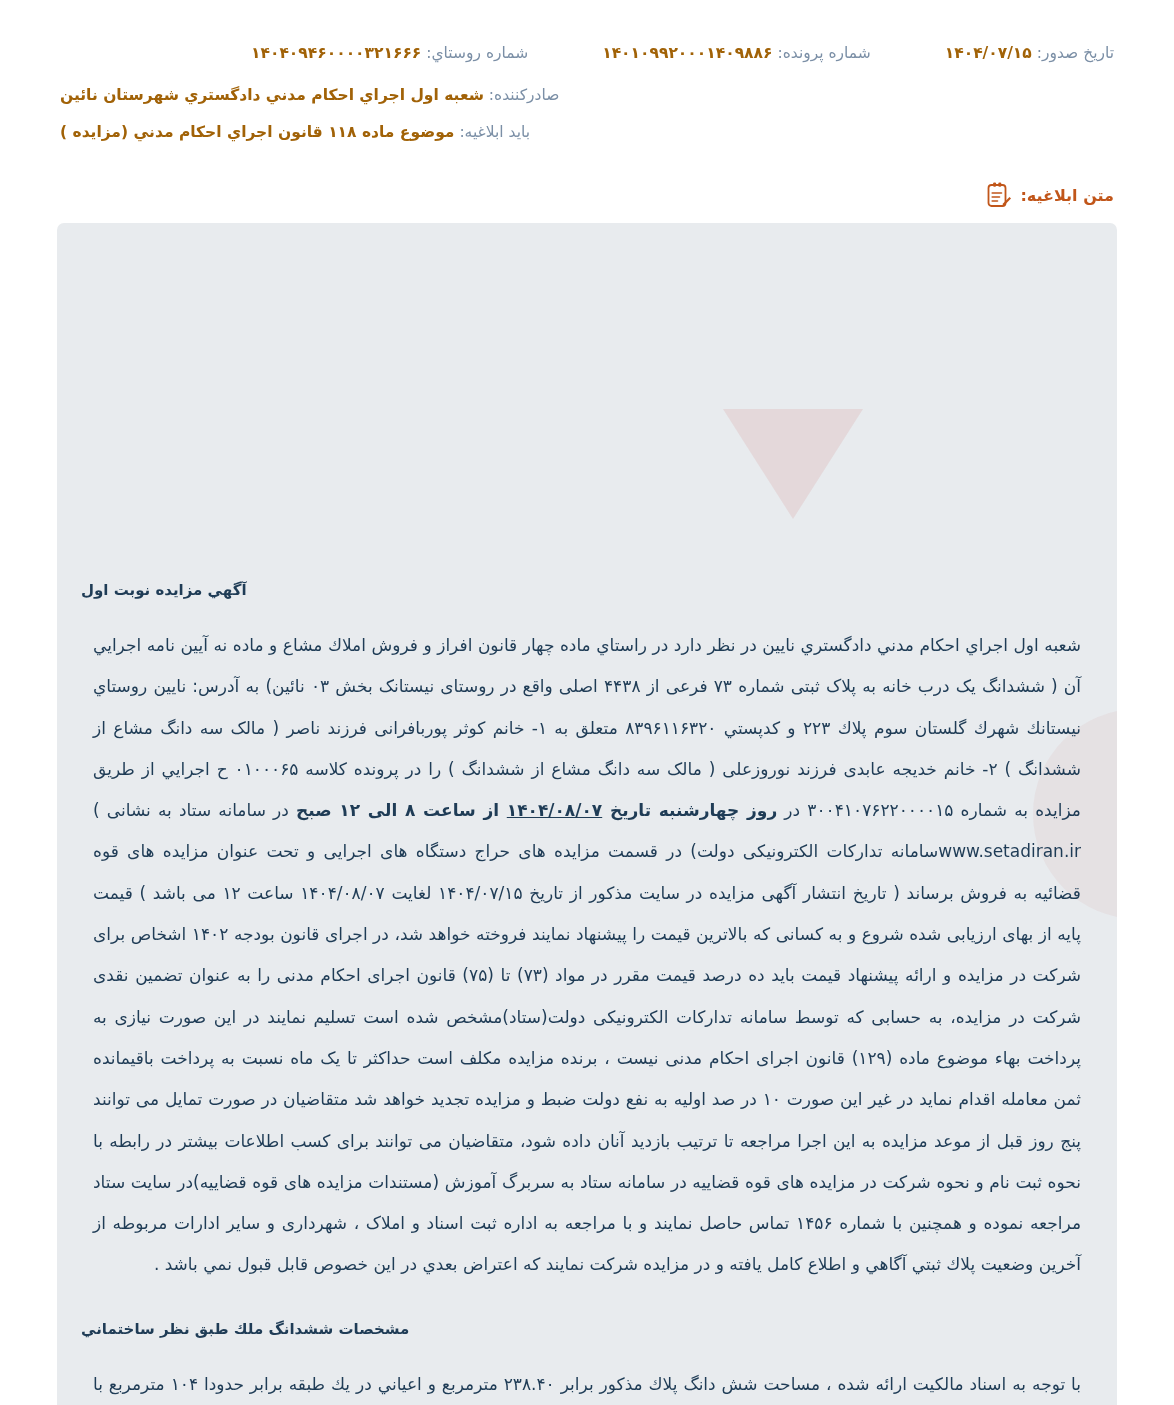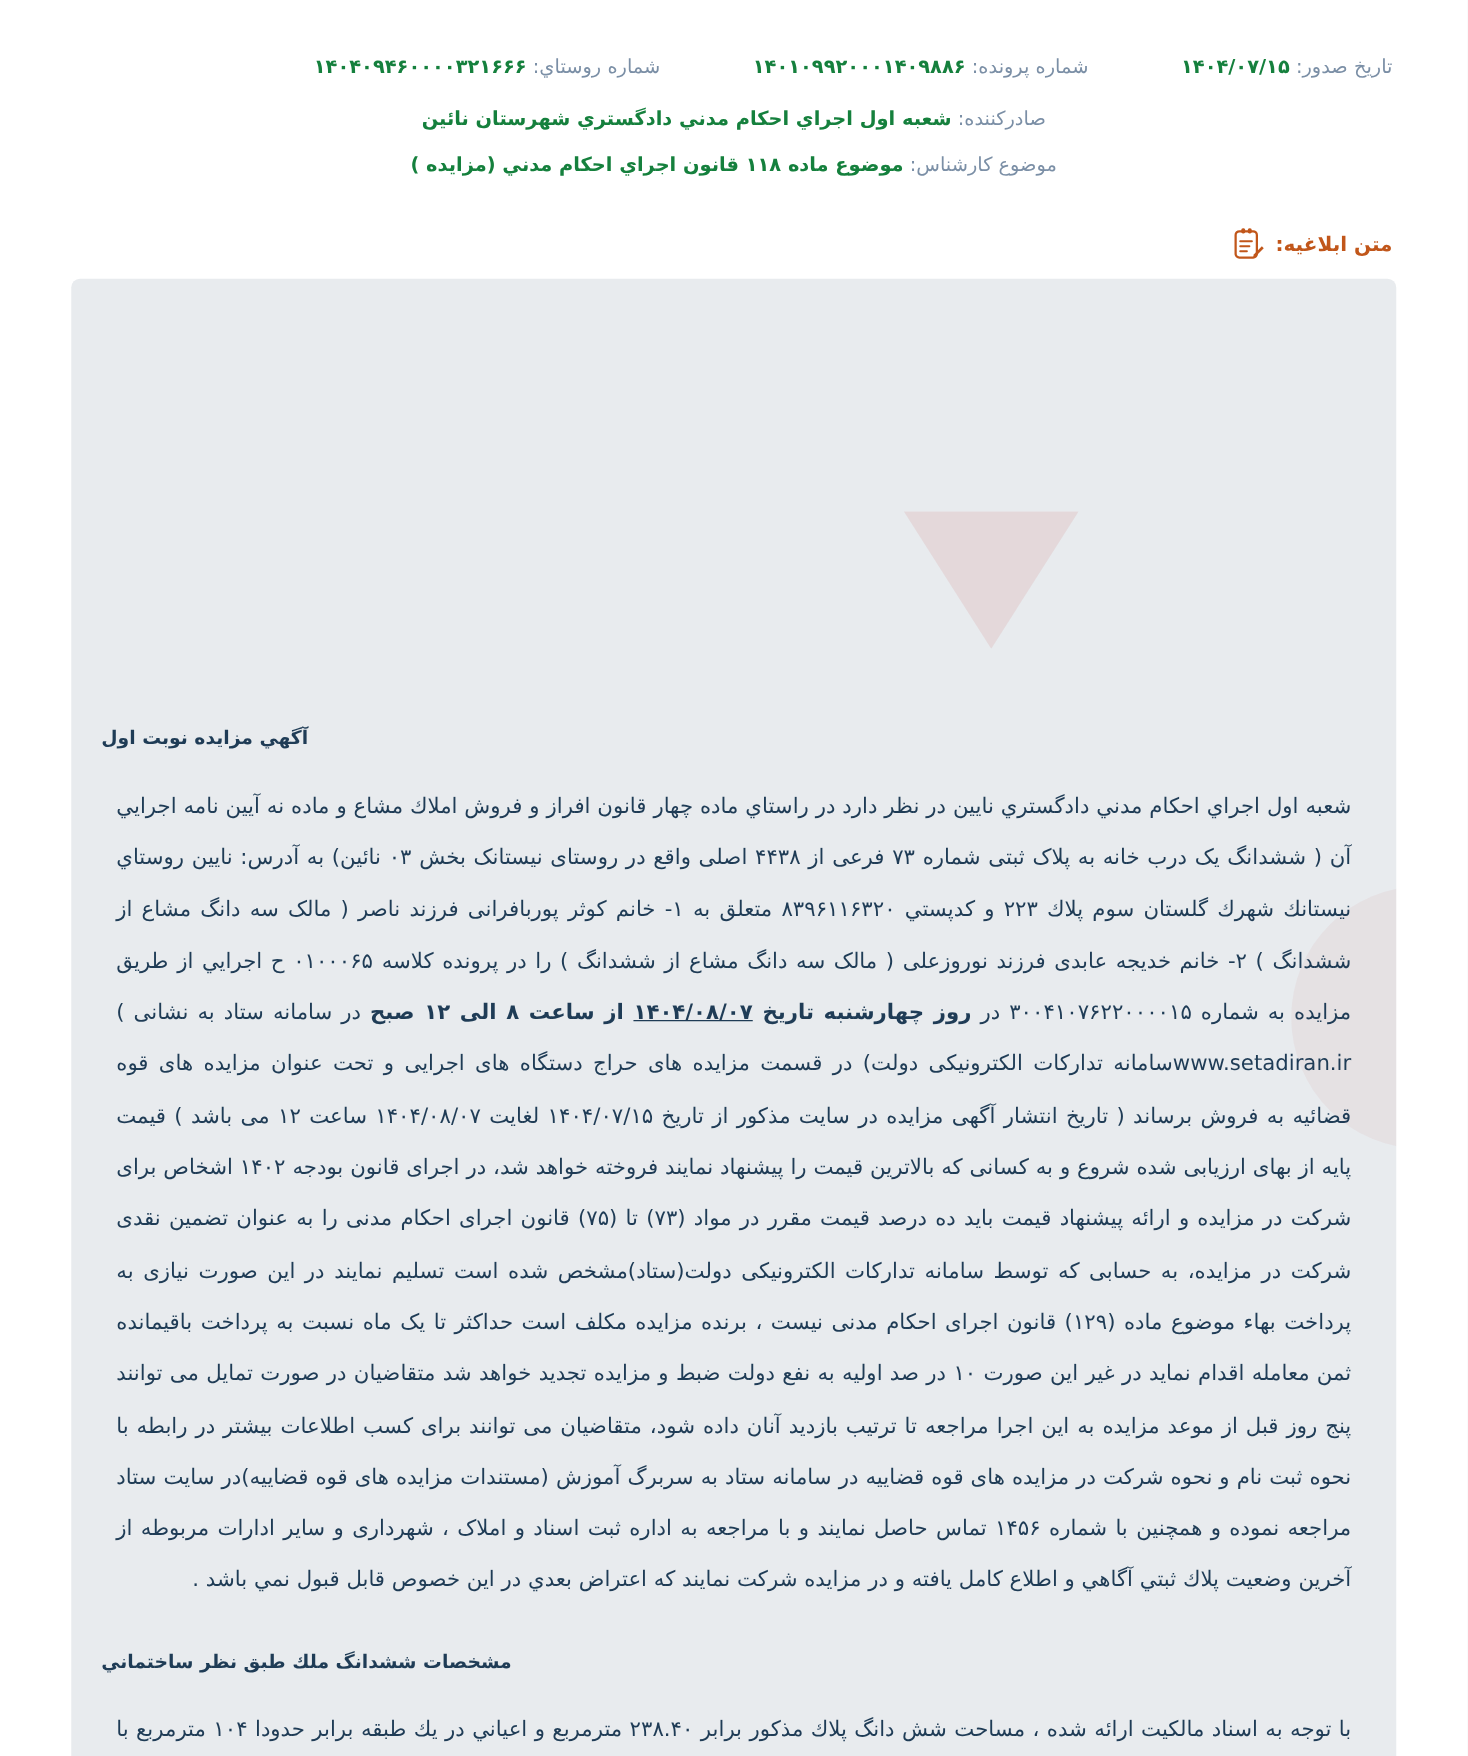--- a/index.html
+++ b/index.html
@@ -22,25 +22,25 @@
     display: flex;
     flex-direction: row;
     justify-content: flex-start;
     align-items: baseline;
     gap: 74px;
     padding: 44px 60px 0 60px;
     font-size: 15.5px;
   }
   .meta-item { white-space: nowrap; }
   .meta-label { color: #7b8fa6; font-weight: normal; }
-  .meta-value { color: #15803d; font-weight: bold; letter-spacing: .2px; }
+  .meta-value { color: #a16207; font-weight: bold; letter-spacing: .2px; }
 
   .issuer-row, .subject-row {
     padding: 0 60px;
-    text-align: center;
+    text-align: left;
     font-size: 15.5px;
     margin-top: 18px;
     white-space: nowrap;
   }
   .issuer-row { margin-top: 24px; }
   .subject-row { margin-top: 19px; }
 
   
   .section-head {
     display: flex;
@@ -139,21 +139,21 @@
       <span class="meta-value">۱۴۰۴۰۹۴۶۰۰۰۰۳۲۱۶۶۶</span>
     </div>
   </div>
 
   <div class="issuer-row">
     <span class="meta-label">صادرکننده:</span>
     <span class="meta-value">شعبه اول اجراي احکام مدني دادگستري شهرستان نائين</span>
   </div>
 
   <div class="subject-row">
-    <span class="meta-label">موضوع کارشناس:</span>
+    <span class="meta-label">باید ابلاغیه:</span>
     <span class="meta-value">موضوع ماده ۱۱۸ قانون اجراي احکام مدني (مزایده )</span>
   </div>
 
   <div class="section-head">
     <span class="lbl">متن ابلاغیه:</span>
     <span>
       <svg class="doc-icon" viewBox="0 0 26 28" fill="none" xmlns="http://www.w3.org/2000/svg">
         <rect x="2.5" y="4" width="17" height="21" rx="3" stroke="#c1561a" stroke-width="1.8"></rect>
         <rect x="7" y="1.6" width="3.2" height="4.2" rx="1.4" fill="#c1561a"></rect>
         <rect x="12.2" y="1.6" width="3.2" height="4.2" rx="1.4" fill="#c1561a"></rect>

